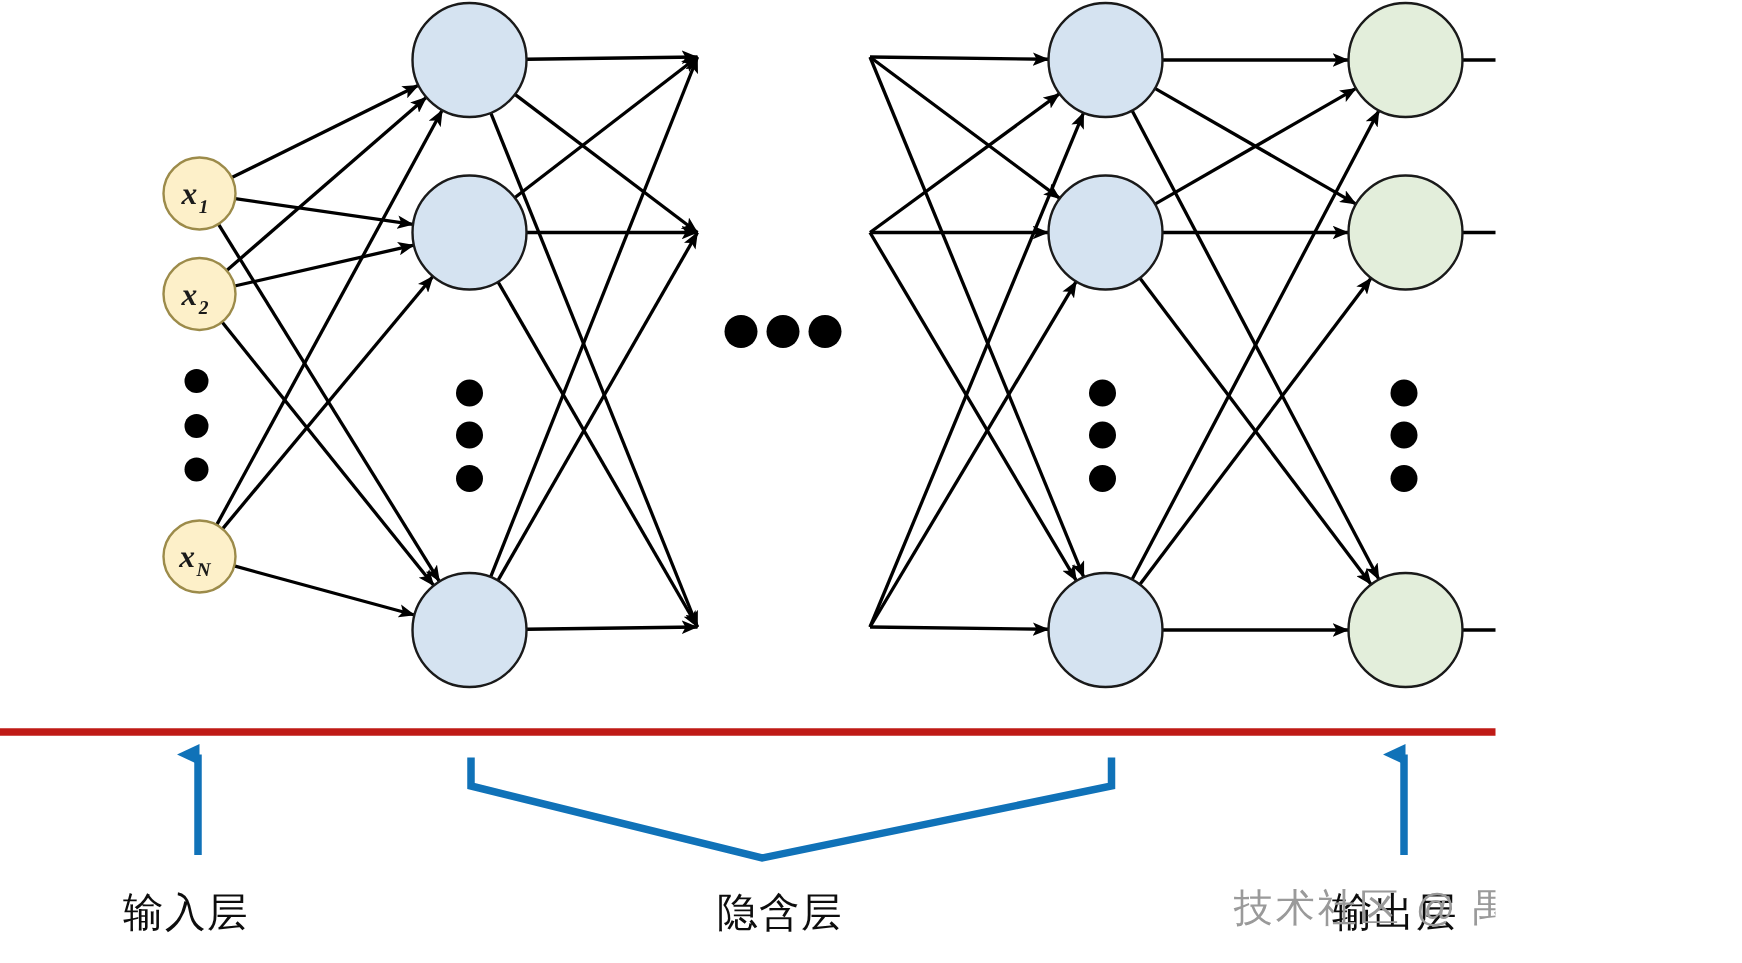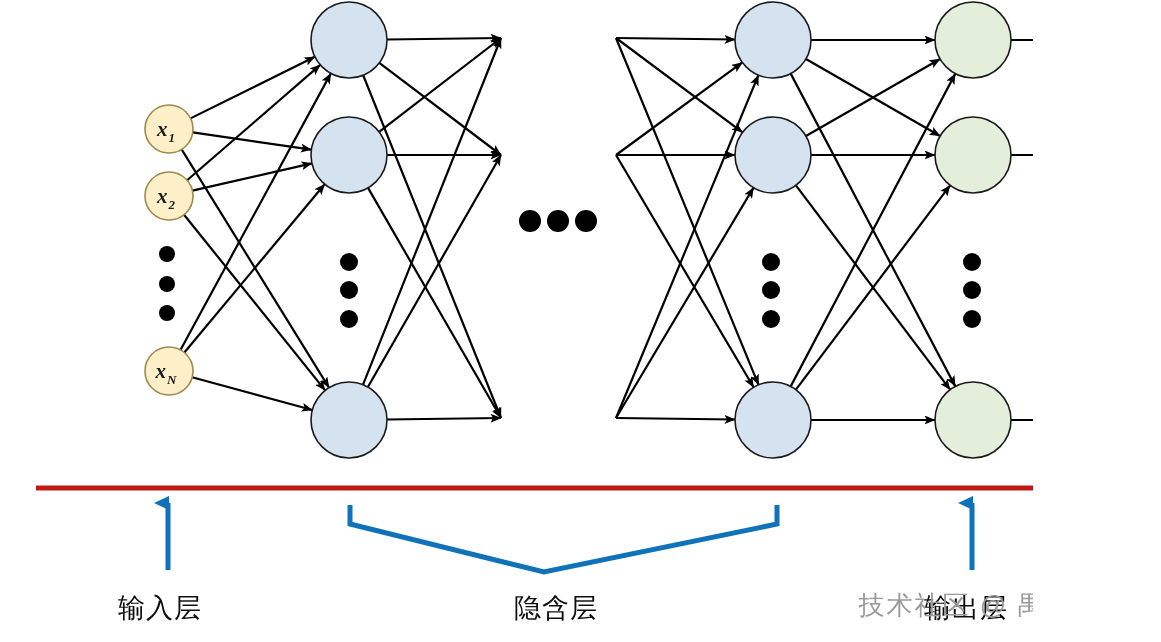--- a/index.html
+++ b/index.html
@@ -9,21 +9,20 @@
   }
   body {
     font-family: "Liberation Sans", "DejaVu Sans", sans-serif;
   }
   #canvas {
     position: relative;
     width: 997px;
     height: 642px;
     background: #ffffff;
     overflow: hidden;
-    margin-left: 36px;
   }
   svg.diagram {
     position: absolute;
     left: 0;
     top: 0;
     width: 1161px;
     height: 642px;
   }
   .node-label {
     font-family: "Liberation Serif", "DejaVu Serif", serif;

